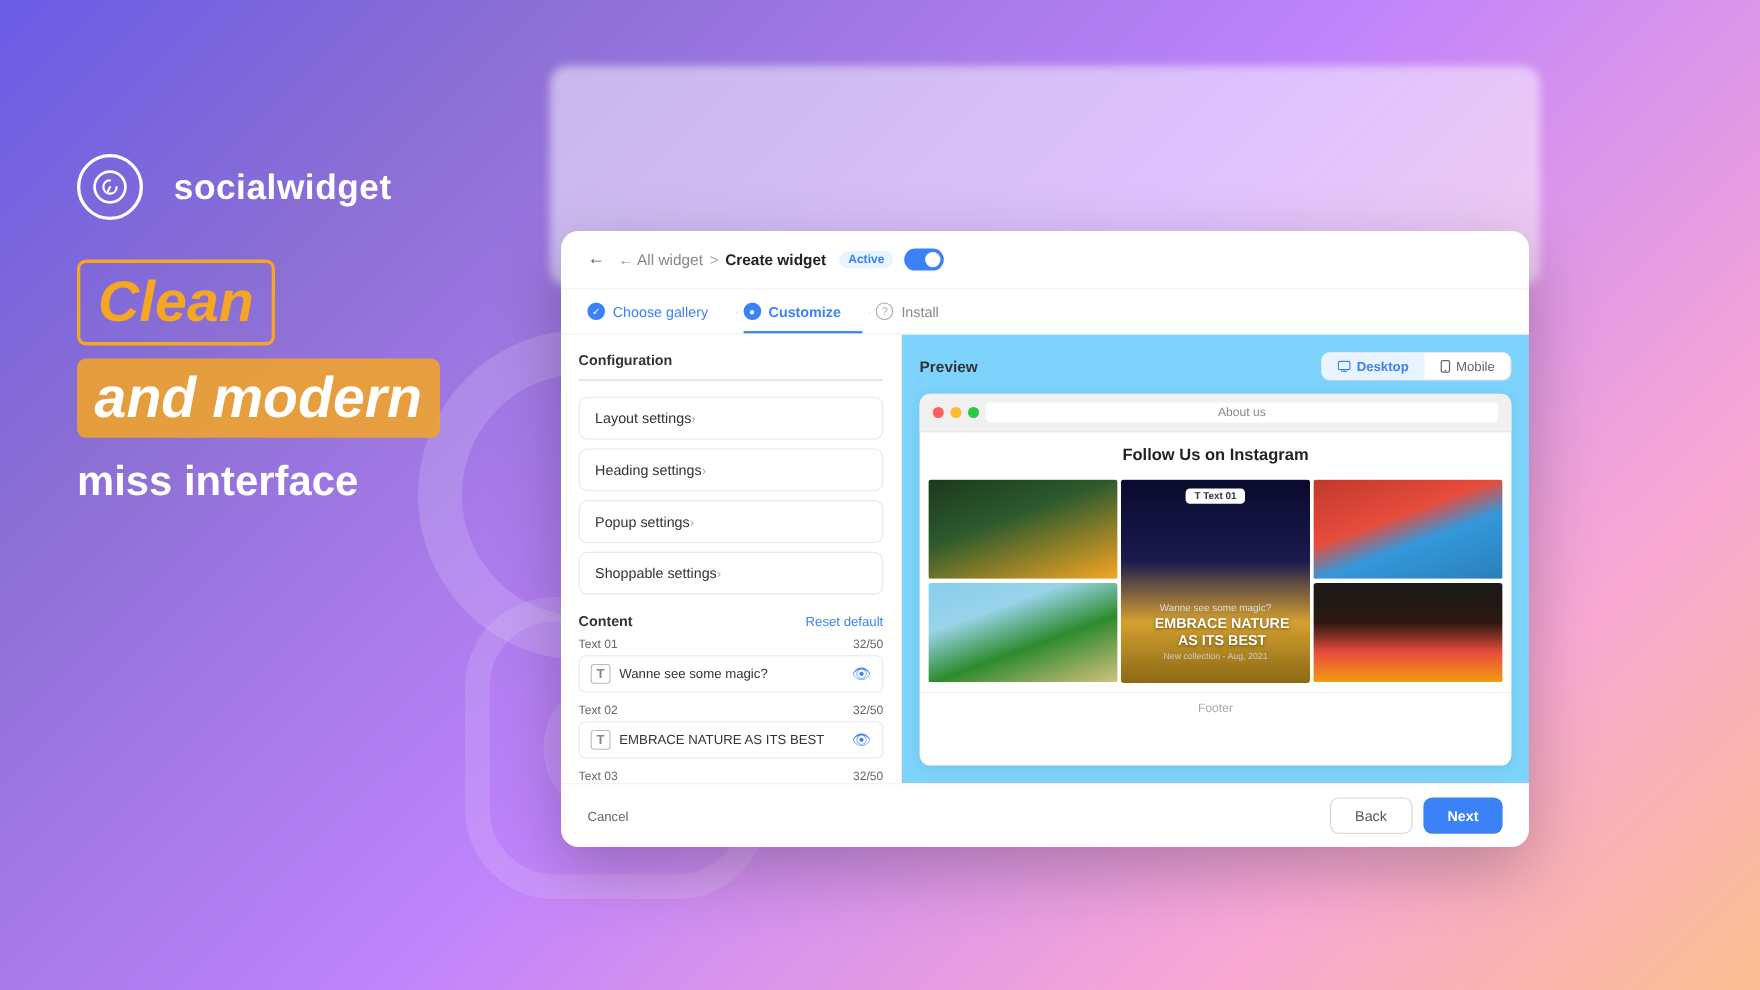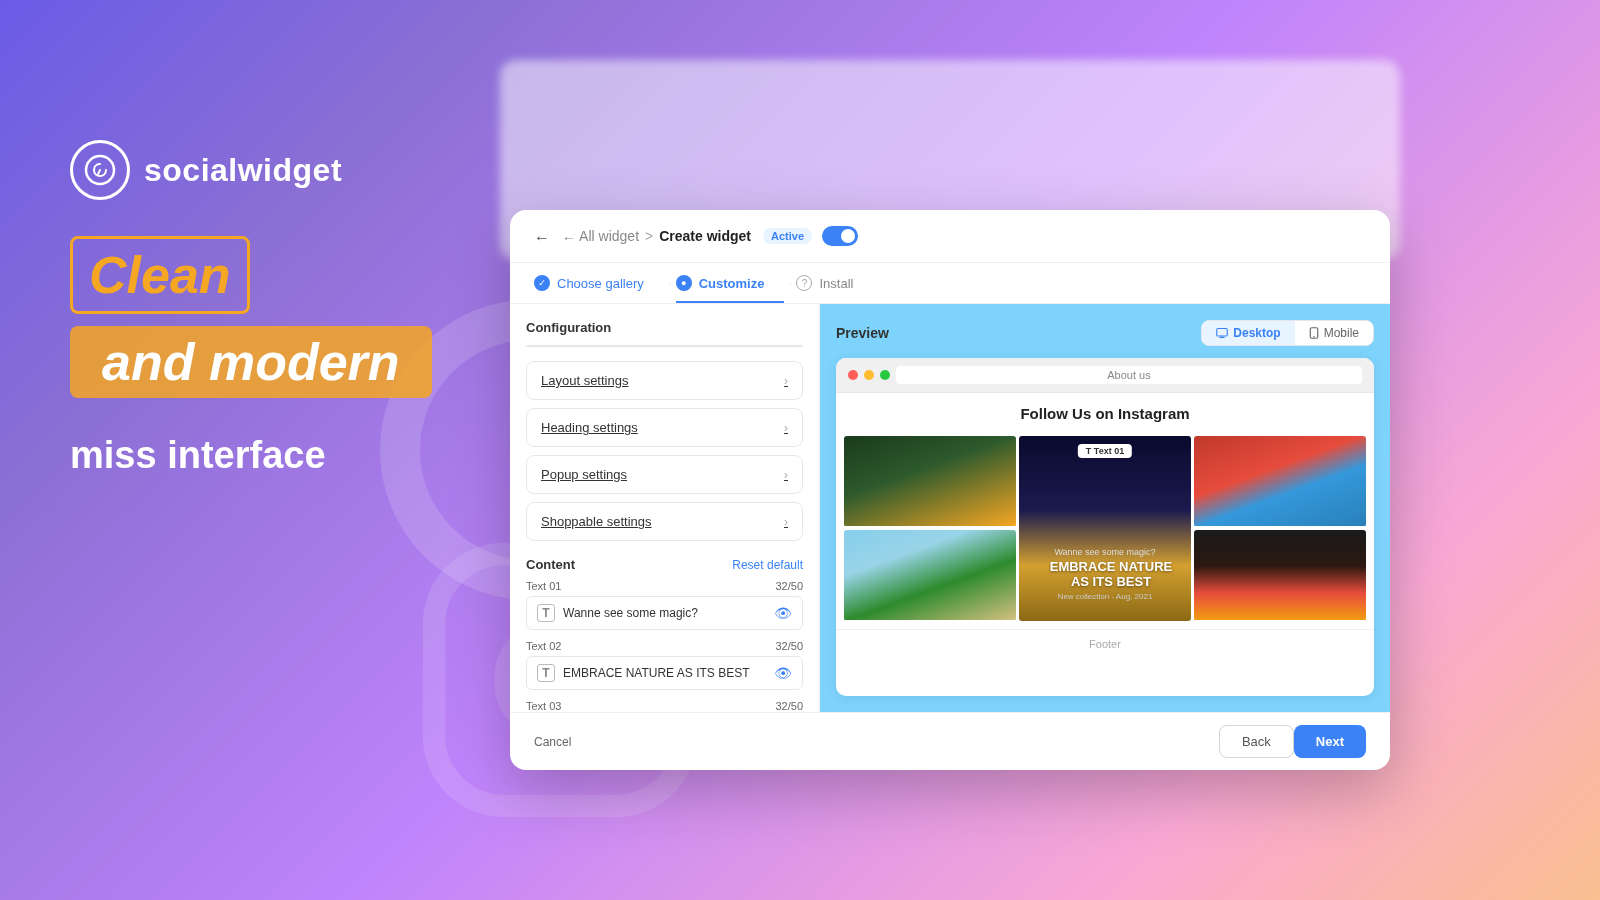--- a/index.html
+++ b/index.html
@@ -32,21 +32,21 @@
 
     
     .branding {
       position: absolute;
       left: 70px;
       top: 140px;
     }
     .logo-area {
       display: flex;
       align-items: center;
-      gap: 14px;
+      gap: 28px;
       margin-bottom: 36px;
     }
     .logo-icon {
       width: 60px; height: 60px;
       border-radius: 50%;
       border: 3px solid white;
       display: flex; align-items: center; justify-content: center;
       background: transparent;
     }
     .logo-icon svg { width: 32px; height: 32px; }
@@ -67,22 +67,22 @@
     .tagline-clean span {
       color: #f5a623;
       font-size: 52px;
       font-weight: 800;
       font-style: italic;
     }
     .tagline-modern {
       display: inline-block;
       background: rgba(245,166,35,0.85);
       border-radius: 8px;
-      padding: 6px 32px;
-      margin-bottom: 28px;
+      padding: 6px 16px;
+      margin-bottom: 11px;
     }
     .tagline-modern span {
       color: white;
       font-size: 52px;
       font-weight: 800;
       font-style: italic;
     }
     .tagline-sub {
       color: white;
       font-size: 38px;
@@ -258,30 +258,28 @@
       background: white;
       color: #3b82f6;
       font-weight: 600;
       box-shadow: 0 1px 4px rgba(0,0,0,0.08);
     }
 
     
     .settings-row {
       display: flex;
       align-items: center;
-      justify-content: space-between;
       padding: 11px 14px;
       border: 1px solid #e5e7eb;
       border-radius: 8px;
       margin-bottom: 8px;
       cursor: pointer;
       font-size: 13px;
       color: #333;
       background: white;
-      text-decoration: underline;
     }
     .chevron-right { color: #aaa; font-size: 12px; }
 
     
     .content-header {
       display: flex;
       justify-content: space-between;
       align-items: center;
       margin-top: 8px;
       margin-bottom: 8px;
@@ -334,21 +332,21 @@
       padding: 12px 24px;
       border-top: 1px solid #f0f0f0;
     }
     .cancel-btn {
       background: none;
       border: none;
       font-size: 12px;
       color: #666;
       cursor: pointer;
     }
-    .footer-right { display: flex; }
+    .footer-right { display: flex; gap: 10px; }
     .back-btn {
       padding: 8px 22px;
       border: 1.5px solid #d1d5db;
       border-radius: 8px;
       background: white;
       font-size: 13px;
       color: #555;
       cursor: pointer;
     }
     .next-btn {

